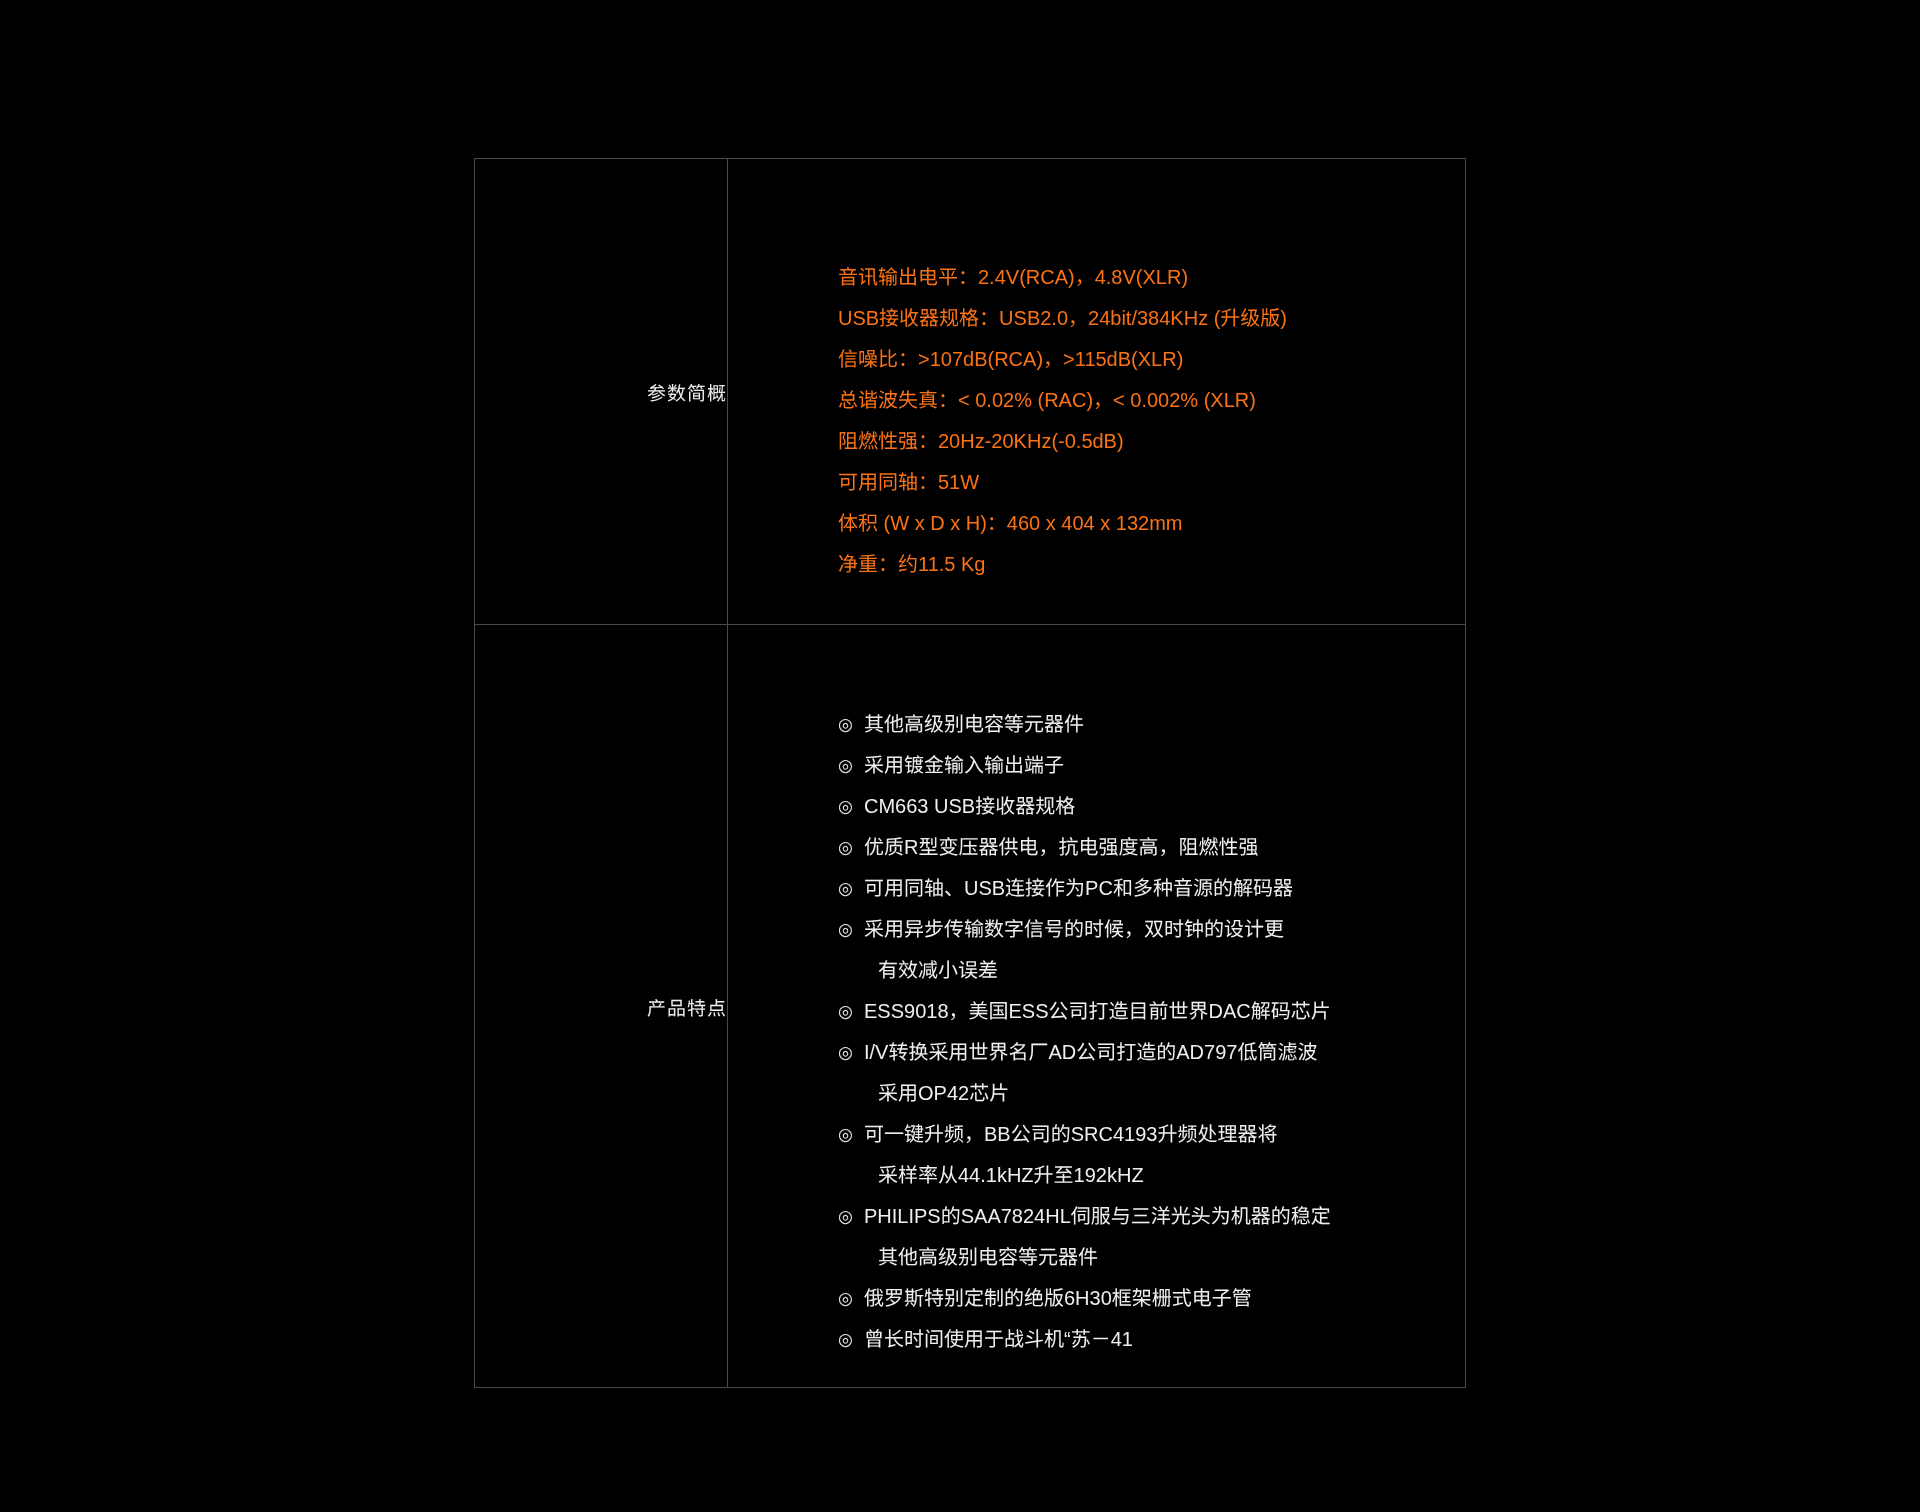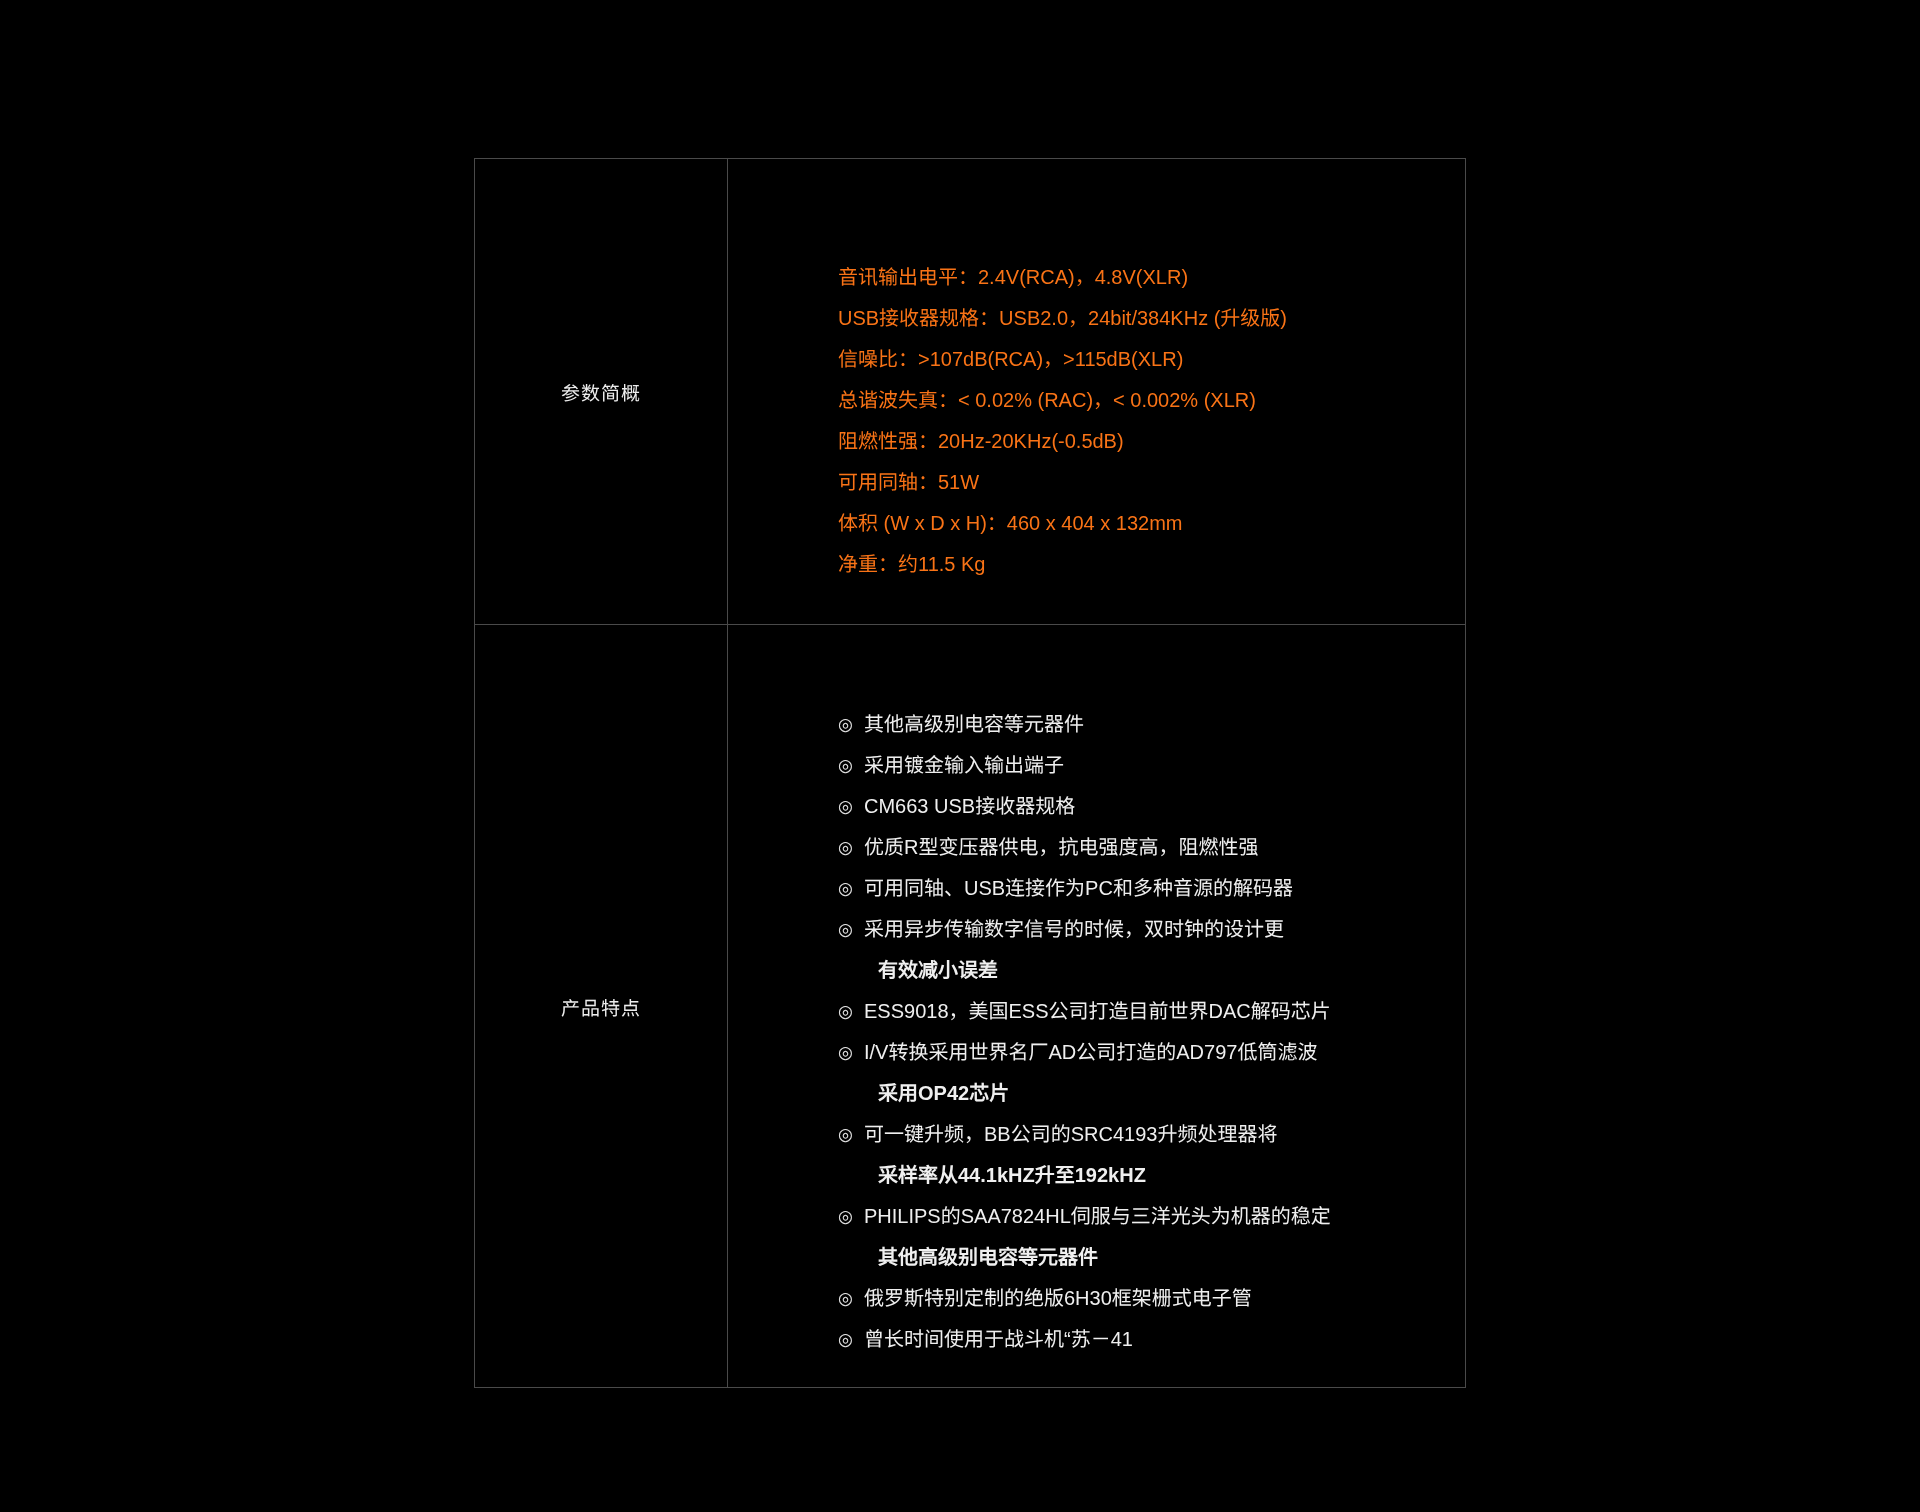--- a/index.html
+++ b/index.html
@@ -29,21 +29,21 @@
     border-collapse: collapse;
     table-layout: fixed;
   }
   .spec-table td {
     border: 1px solid #4a4a4a;
     vertical-align: middle;
     padding: 0;
   }
   .col-label {
     width: 252px;
-    text-align: center;
+    text-align: right;
     font-size: 19px;
     color: #ededed;
     letter-spacing: 1px;
   }
   .col-body {
     width: 737px;
     padding: 0;
   }
   .row-params .col-body { height: 465px; }
   .row-features .col-body { height: 762px; }
@@ -76,21 +76,20 @@
     font-size: 17px;
     line-height: 41px;
     color: #e4e4e4;
   }
   .feat .feat-text {
     flex: 1 1 auto;
   }
   .feat .feat-text .cont {
     display: block;
     padding-left: 14px;
-    font-weight: bold;
   }
 </style>
 </head>
 <body>
 
 <div class="page">
   <table class="spec-table">
     <tbody>
       <tr class="row-params">
         <td class="col-label">参数简概</td>

